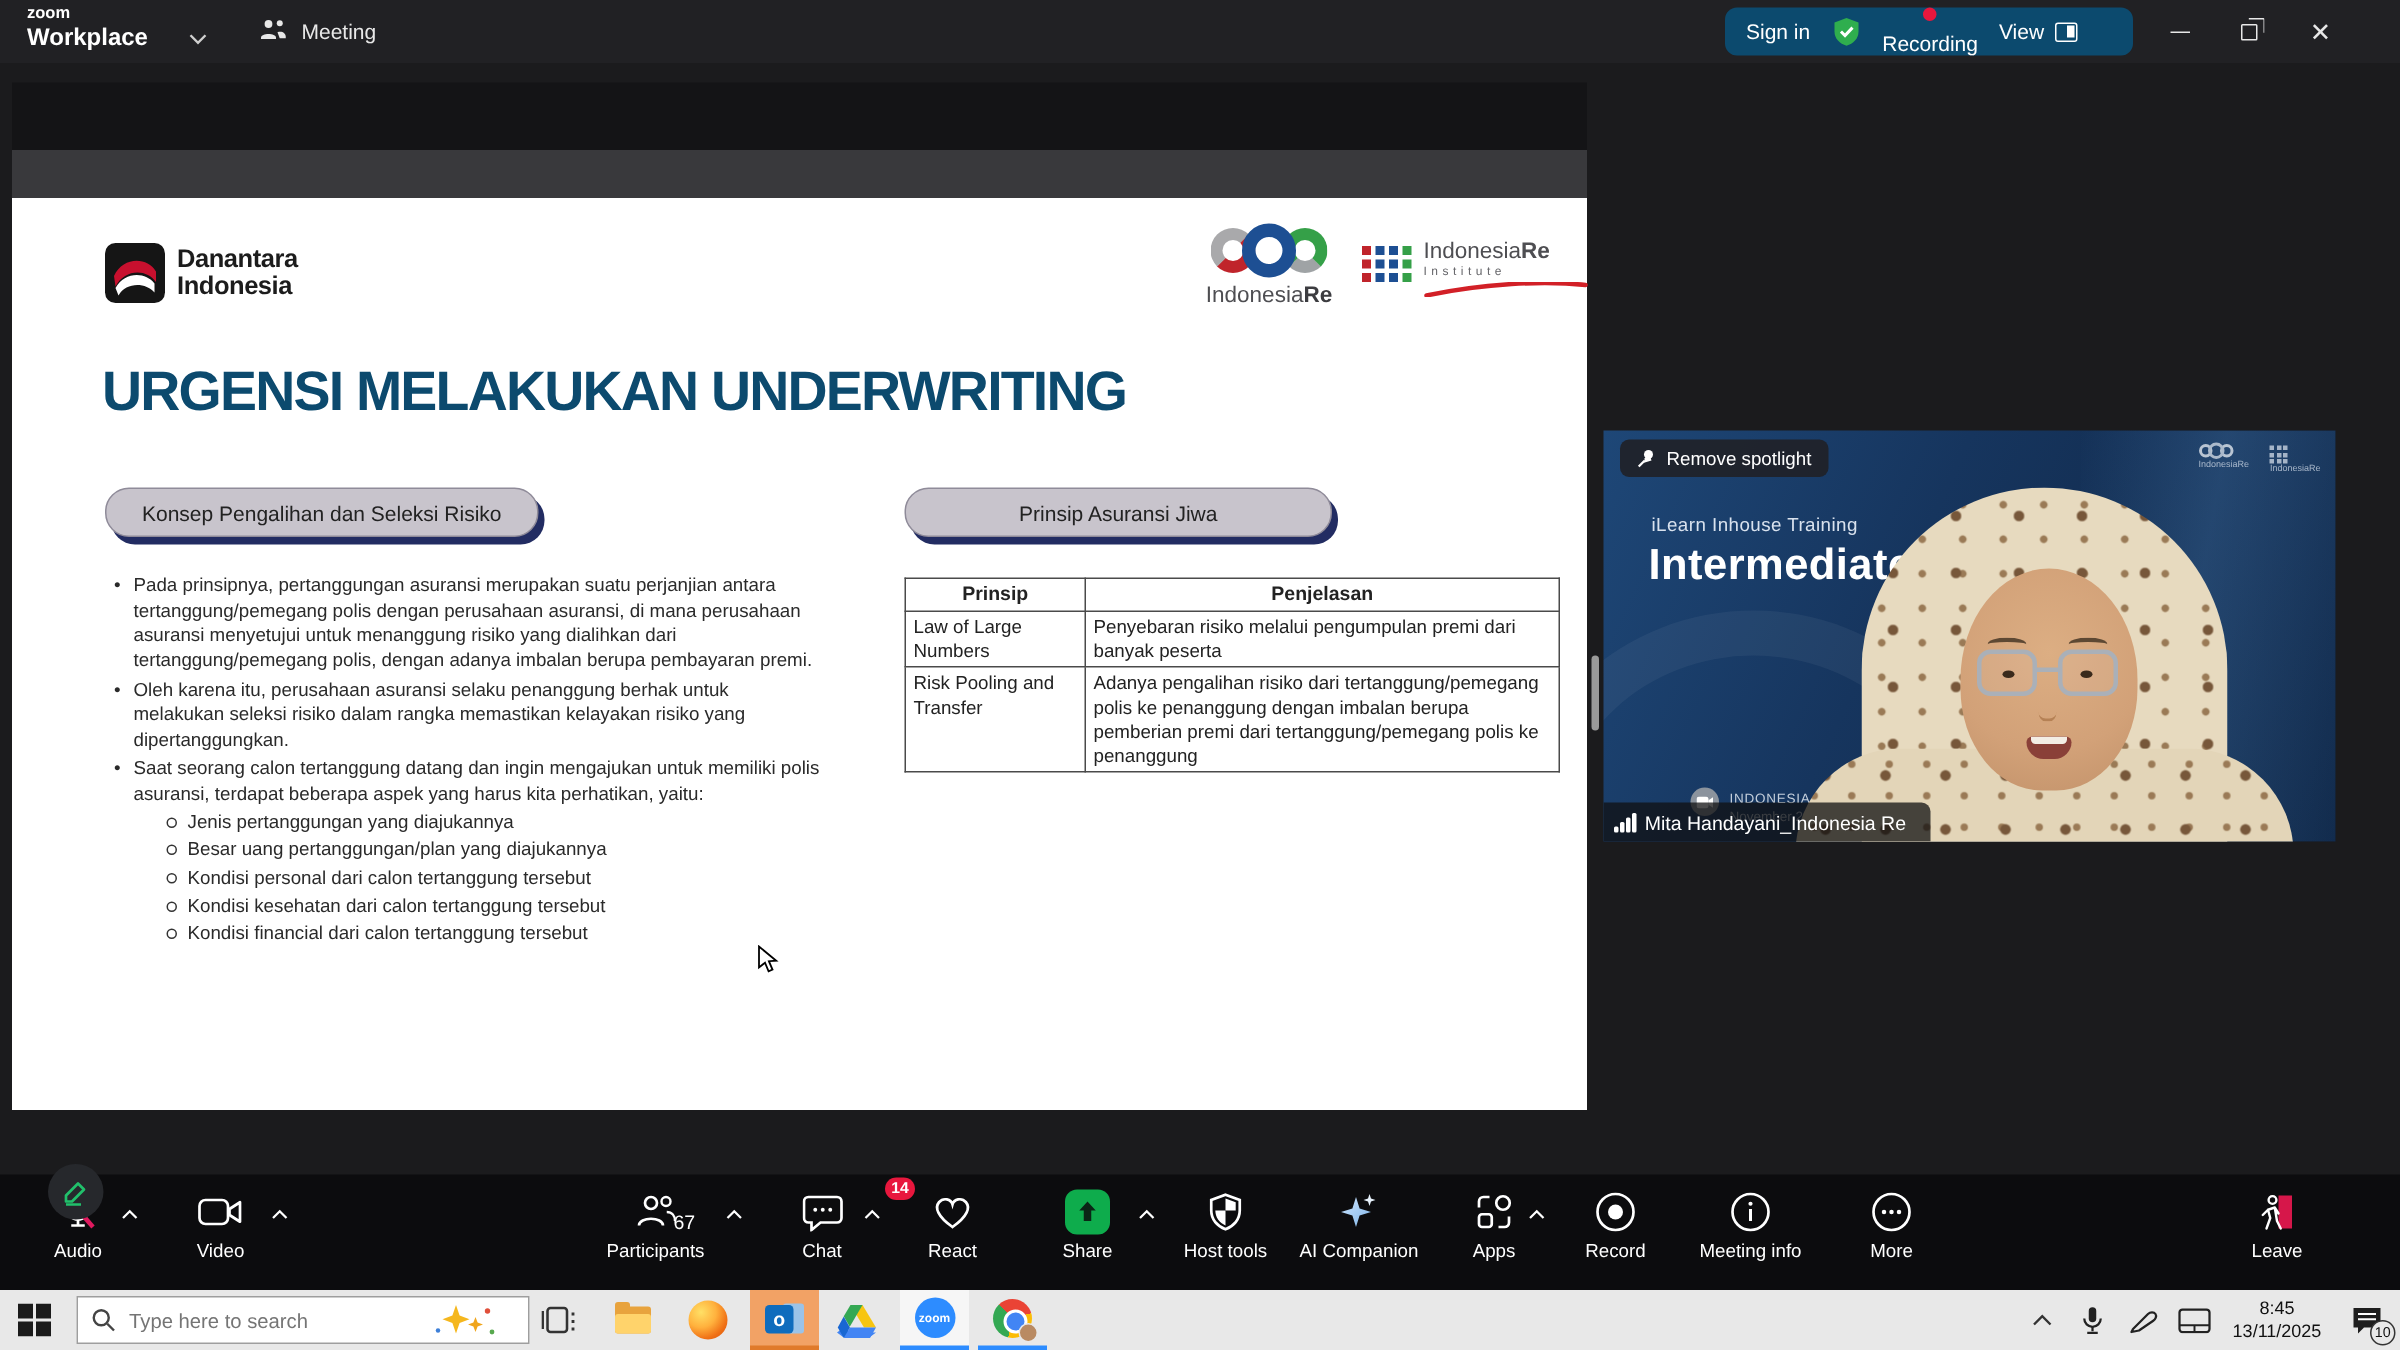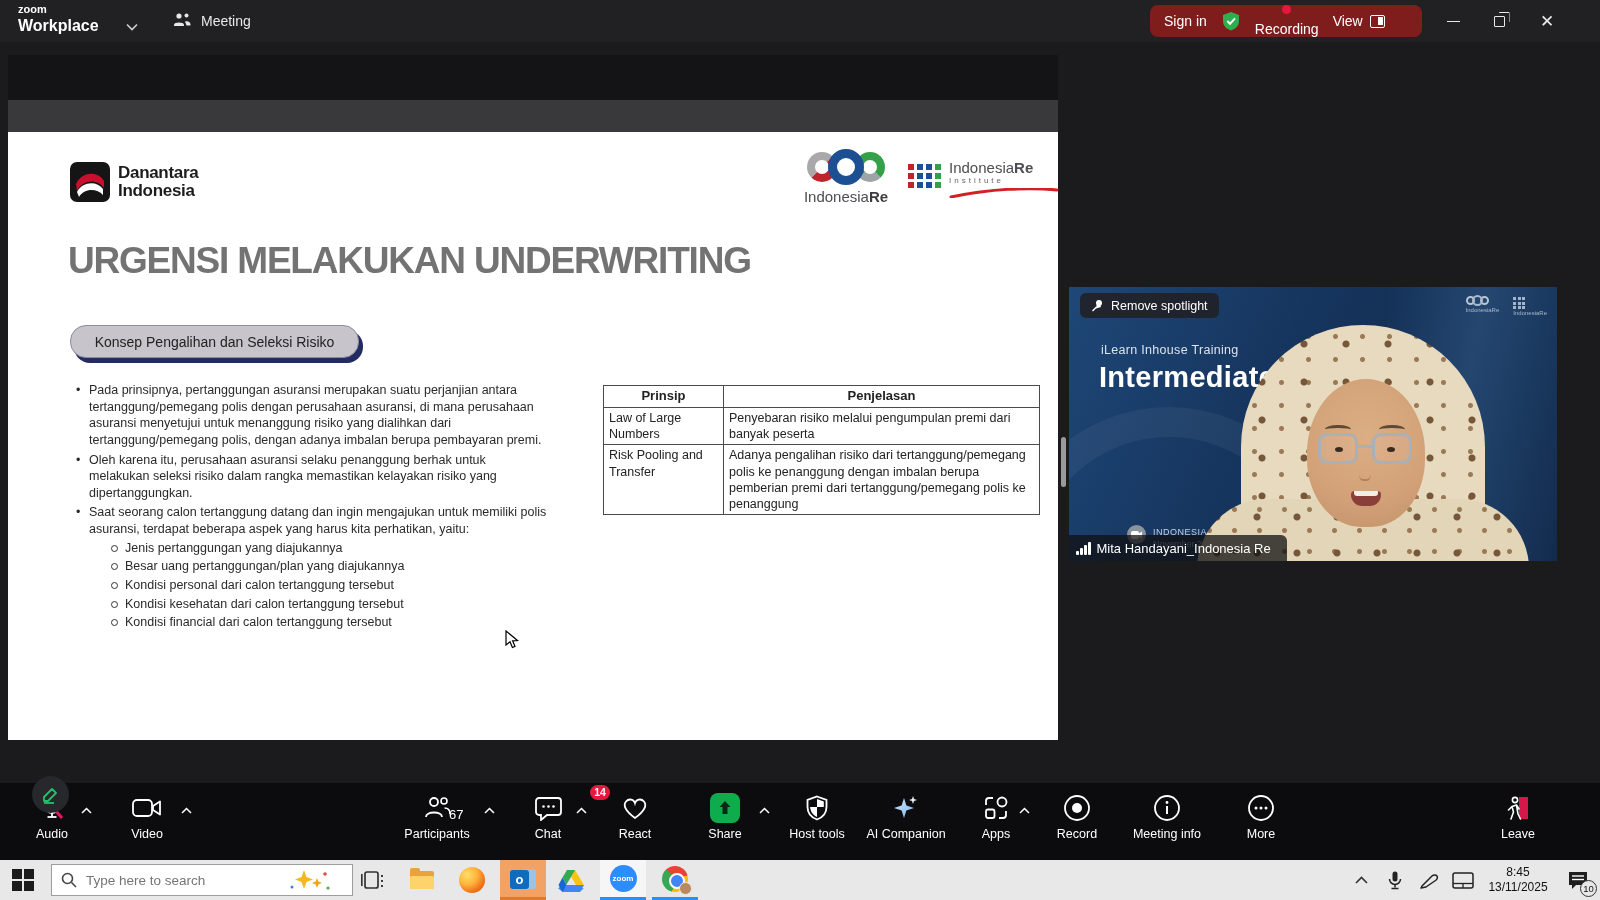--- a/index.html
+++ b/index.html
@@ -14,21 +14,21 @@
   .brand .b-bot { font-size:16px; font-weight:bold; margin-top:3px; }
   .chev-down { position:absolute; left:126px; top:17px; }
   .tab-meeting { position:absolute; left:172px; top:0; height:42px; display:flex; align-items:center; gap:9px; color:#e8e8e8; font-size:14px; }
   .tab-active { position:absolute; left:441px; top:5px; width:254px; height:37px; background:#0d0d0f;
                 border-radius:10px 10px 0 0; display:flex; align-items:center; padding:0 10px; gap:9px; color:#fff; font-size:14px; }
   .share-tab-icon { width:20px; height:20px; border-radius:5px; background:#e6e6ea; position:relative; flex:0 0 auto; }
   .share-tab-icon::after { content:""; position:absolute; left:4px; top:4px; width:12px; height:12px; border-radius:50%;
                 background:conic-gradient(#c22 0 40%, #234 40% 75%, #fff 75% 100%); }
   .tab-ellipsis { margin-left:auto; width:22px; height:22px; border:1.5px solid #cfcfcf; border-radius:50%;
                   color:#cfcfcf; font-size:13px; line-height:18px; text-align:center; letter-spacing:1px; }
-  .top-pill { position:absolute; left:1150px; top:5px; width:272px; height:32px; background:#7f1d1d; border-radius:8px;
+  .top-pill { position:absolute; left:1150px; top:5px; width:272px; height:32px; background:#0c4a6e; border-radius:8px;
               display:flex; align-items:center; gap:14px; padding:0 14px; color:#fff; font-size:14px; }
   .shield-green { width:20px; height:20px; }
   .rec-wrap { display:flex; align-items:center; gap:7px;flex-direction:column; }
   .rec-dot { width:9px; height:9px; border-radius:50%; background:#e8173d; }
   .view-wrap { display:flex; align-items:center; gap:7px; }
   .view-icon { width:15px; height:13px; border:1.5px solid #fff; border-radius:2px; position:relative; }
   .view-icon::after { content:""; position:absolute; right:1px; top:1px; width:5px; height:8px; background:#fff; }
   .winbtn { position:absolute; top:6px; width:34px; height:30px; display:flex; align-items:center; justify-content:center; color:#e8e8e8; }
   .wb-min { left:1436px; } .wb-max { left:1482px; } .wb-close { left:1530px; font-size:17px; }
   .min-glyph { width:13px; height:0; border-top:1.5px solid #e8e8e8; }
@@ -51,21 +51,21 @@
   .ring3 { border:8px solid; border-color:#35a048 #35a048 #9fa3a5 #35a048; }
   .rings-text { font-size:15px; color:#4e4e52; margin-top:2px; }
   .rings-text b { color:#3c3c40; }
   .logo-inst { position:absolute; left:900px; top:28px; display:flex; gap:8px; }
   .dots-grid { display:grid; grid-template-columns:repeat(4,6px); grid-auto-rows:6px; gap:3px; margin-top:4px; }
   .dot { width:6px; height:6px; }
   .inst-text { font-size:15px; color:#4e4e52; line-height:1; }
   .inst-sub { font-size:8px; letter-spacing:3px; color:#66666a; margin-top:2px; }
   .swoosh { margin-top:3px; }
 
-  .slide-title { position:absolute; left:60px; top:108px; font-size:37px; font-weight:800; letter-spacing:-1.2px; color:#737373; }
+  .slide-title { position:absolute; left:60px; top:108px; font-size:37px; font-weight:800; letter-spacing:-1.2px; color:#0c4a6e; }
 
   .pill { position:absolute; height:33px; background:#c8c4cc; border:1px solid #8f8b99; border-radius:16px;
           box-shadow:4px 5px 0 0 #222c62; display:flex; align-items:center; justify-content:center;
           font-size:14px; color:#222; }
   .pill-left  { left:62px;  top:193px; width:289px; }
   .pill-right { left:595px; top:193px; width:285px; }
 
   .bullets { position:absolute; left:66px; top:250px; width:475px; font-size:12.5px; line-height:1.33; color:#2a2a2a; }
   .bullets li { list-style:none; position:relative; padding-left:15px; margin-bottom:3px; }
   .bullets > li::before { content:"•"; position:absolute; left:2px; top:0; }
@@ -280,20 +280,21 @@
           <div class="inst-sub">Institute</div>
           <svg class="swoosh" width="110" height="10" viewBox="0 0 110 10">
             <path d="M2 9 C 40 1, 80 -1, 108 2" fill="none" stroke="#d22027" stroke-width="3" stroke-linecap="round"></path>
           </svg>
         </div>
       </div>
 
       <div class="slide-title">URGENSI MELAKUKAN UNDERWRITING</div>
 
       <div class="pill pill-left">Konsep Pengalihan dan Seleksi Risiko</div>
+      <div class="pill pill-right">Prinsip Asuransi Jiwa</div>
 
       <ul class="bullets">
         <li>Pada prinsipnya, pertanggungan asuransi merupakan suatu perjanjian antara tertanggung/pemegang polis dengan perusahaan asuransi, di mana perusahaan asuransi menyetujui untuk menanggung risiko yang dialihkan dari tertanggung/pemegang polis, dengan adanya imbalan berupa pembayaran premi.</li>
         <li>Oleh karena itu, perusahaan asuransi selaku penanggung berhak untuk melakukan seleksi risiko dalam rangka memastikan kelayakan risiko yang dipertanggungkan.</li>
         <li><span>Saat seorang calon tertanggung datang dan ingin mengajukan untuk memiliki polis asuransi, terdapat beberapa aspek yang harus kita perhatikan, yaitu:</span>
           <ul class="subs">
             <li>Jenis pertanggungan yang diajukannya</li>
             <li>Besar uang pertanggungan/plan yang diajukannya</li>
             <li>Kondisi personal dari calon tertanggung tersebut</li>
             <li>Kondisi kesehatan dari calon tertanggung tersebut</li>

